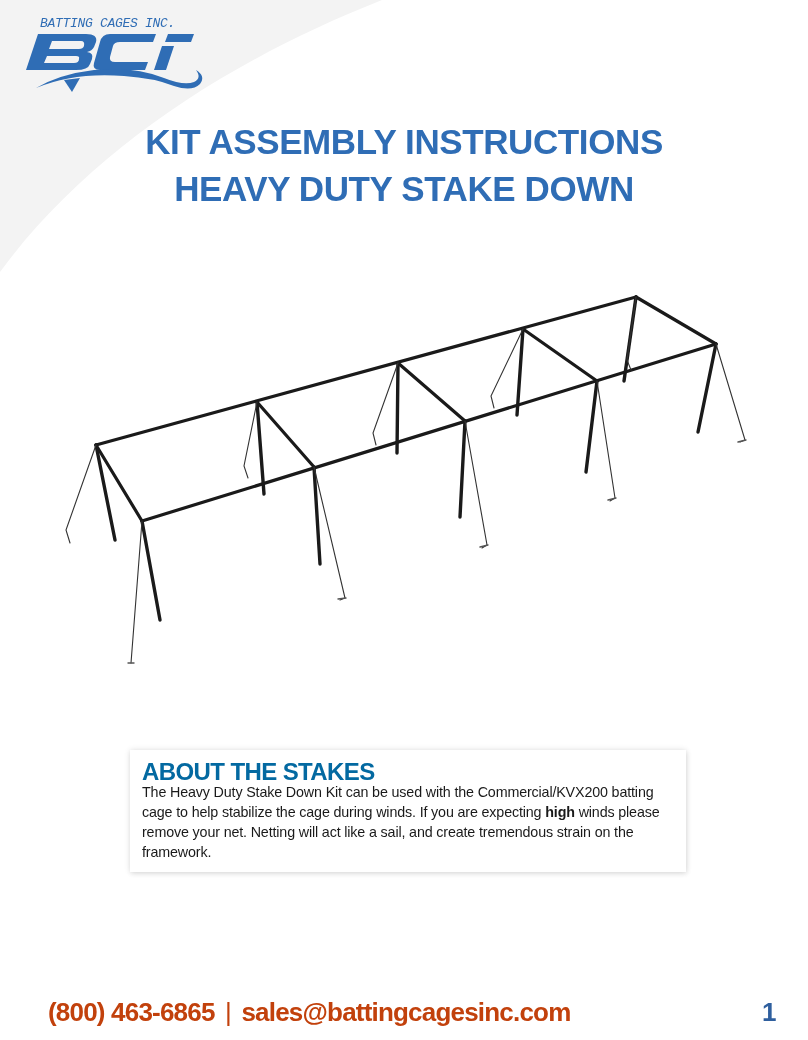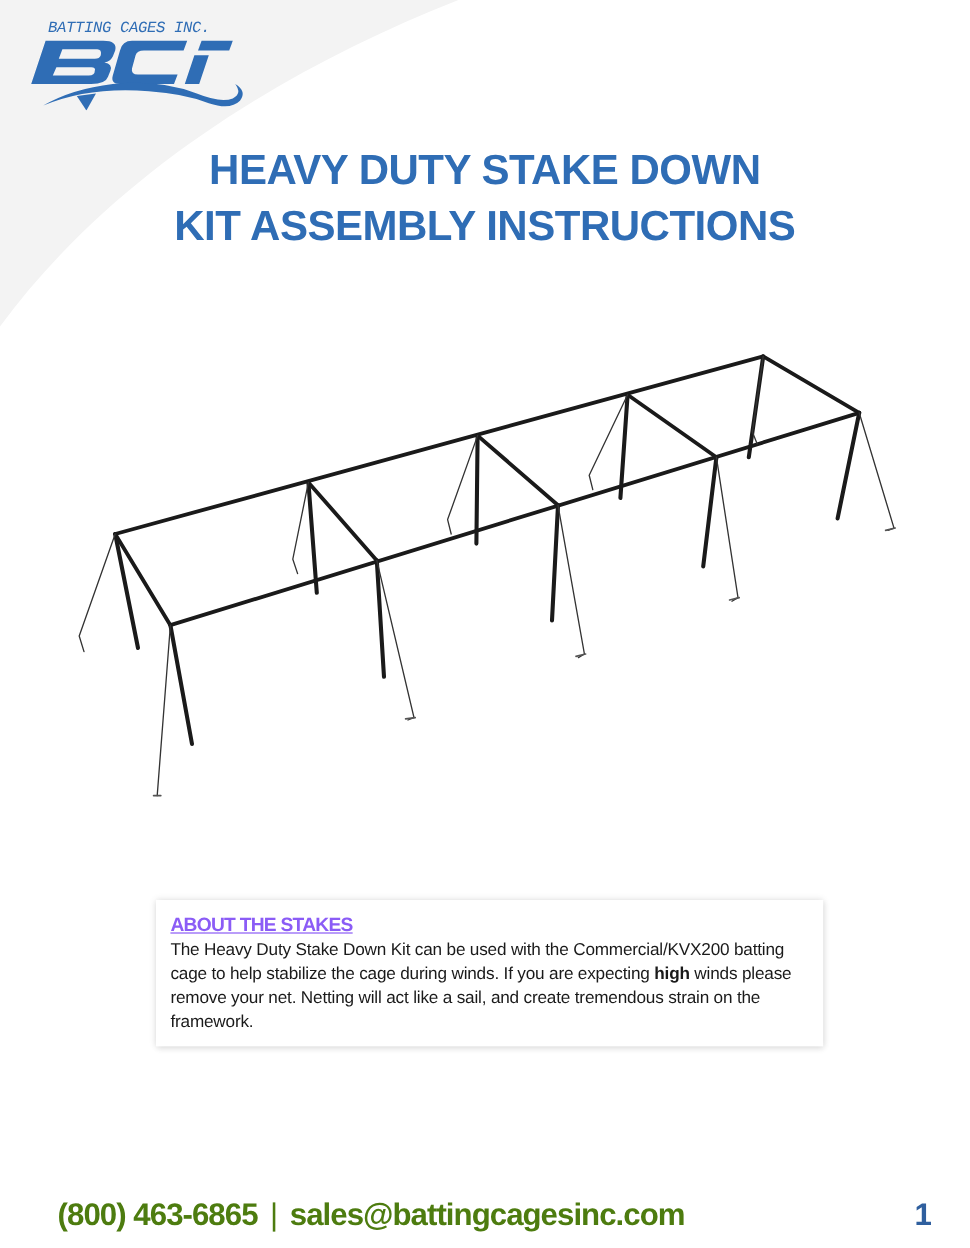--- a/index.html
+++ b/index.html
@@ -28,32 +28,32 @@
 
     .info-box {
       position: absolute; left: 130px; top: 750px; width: 556px; height: 122px; z-index: 2;
       background: #ffffff;
       box-shadow: 0 0 6px rgba(0,0,0,0.12), 1px 2px 5px rgba(0,0,0,0.08);
       padding: 12px 12px 0 12px;
       color: #1a1a1a;
     }
     .info-heading {
       font-family: "Liberation Sans", sans-serif; font-weight: bold;
-      font-size: 16px; line-height: 20px; letter-spacing: -0.6px; color: #8b5cf6; text-decoration: underline;
+      font-size: 24px; line-height: 20px; letter-spacing: -0.6px; color: #0369a1;
     }
     .info-body {
       font-family: "Liberation Sans", sans-serif; font-size: 14.3px; line-height: 20px;
       letter-spacing: -0.15px; color: #1a1a1a;
     }
     .info-body b { font-weight: bold; text-align: center; }
 
     .footer {
       position: absolute; left: 48px; top: 995px; z-index: 2;
       font-family: "Liberation Sans", sans-serif; font-weight: bold;
-      font-size: 26px; line-height: 34px; color: #4d7c0f; letter-spacing: -0.8px;
+      font-size: 26px; line-height: 34px; color: #c2410c; letter-spacing: -0.8px;
       white-space: nowrap;
     }
     .footer .sep { margin: 0 4px; font-weight: normal; }
     .page-number {
       position: absolute; left: 762px; top: 995px; z-index: 2;
       font-family: "Liberation Sans", sans-serif; font-weight: bold;
       font-size: 26px; line-height: 34px; color: #2f5f9e;
     }
   </style>
 </head>
@@ -75,22 +75,22 @@
     <path d="M138,32 L150,32 L142,56 L130,56 Z" fill="#2f6db5"></path>
     <path d="M144,20 L170,20 L167,28 L141,28 Z" fill="#2f6db5"></path>
 
     <path d="M12,74 Q50,58 100,62 Q130,64 150,72 Q168,78 176,70 Q182,62 172,56 Q178,64 170,68 Q160,72 140,64 Q110,52 70,56 Q36,60 12,74 Z" fill="#2f6db5"></path>
     <path d="M40,66 L48,78 L56,64 Z" fill="#2f6db5"></path>
   </svg>
   <div class="logo-tagline">BATTING CAGES INC.</div>
 </div>
 
 <div class="title">
+  <div>KIT ASSEMBLY INSTRUCTIONS</div>
   <div>HEAVY DUTY STAKE DOWN</div>
-  <div>KIT ASSEMBLY INSTRUCTIONS</div>
 </div>
 
 <svg class="cage" viewBox="0 0 808 700" xmlns="http://www.w3.org/2000/svg">
   <g stroke="#1a1a1a" stroke-linecap="round" fill="none">
 
     <g stroke-width="3.2">
 
       <line x1="96" y1="445" x2="636" y2="297"></line>
 
       <line x1="142" y1="521" x2="716" y2="344"></line>

